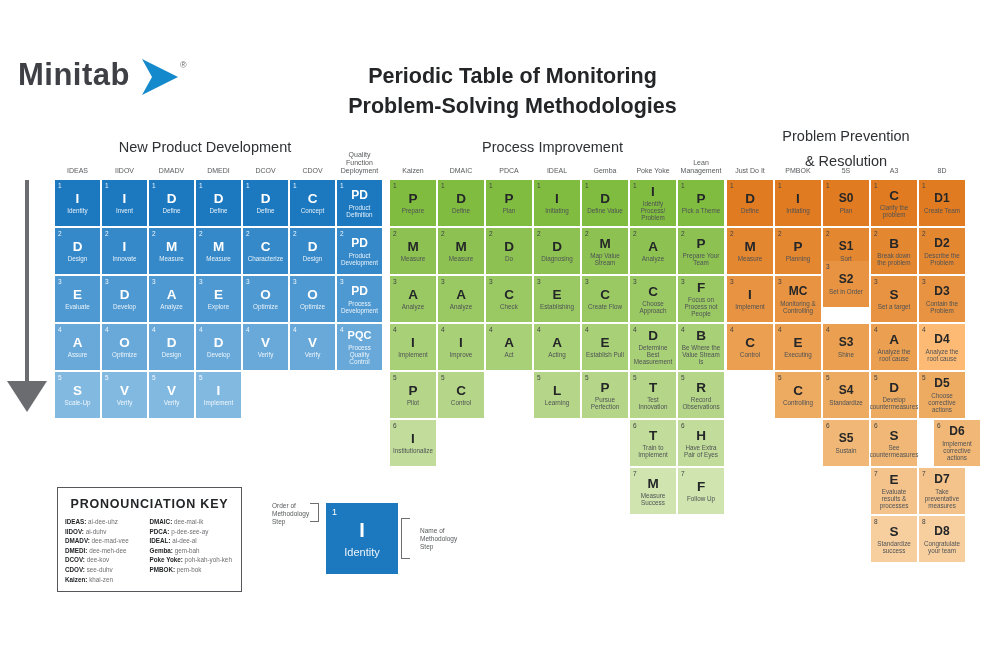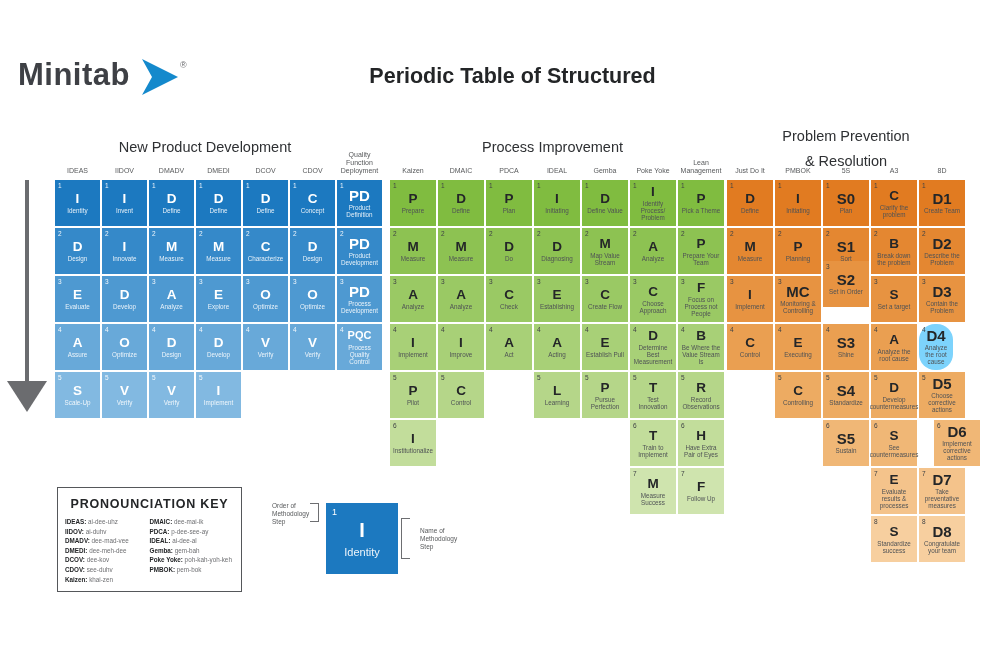--- a/index.html
+++ b/index.html
@@ -24,21 +24,21 @@
   
   .col-header { position:absolute; top:145px; height:33px; display:flex; align-items:flex-end;
     justify-content:center; text-align:center; font-size:7px; line-height:8px; color:#57595b; }
   .col-header span { display:block; width:100%; padding-bottom:3px; }
 
   
   .cell { position:absolute; display:flex; flex-direction:column; align-items:center;
     justify-content:center; text-align:center; }
   .cell .num { position:absolute; top:2px; left:3px; font-size:6.5px; font-weight:400; }
   .cell .sym { font-weight:700; font-size:13.5px; line-height:13px; }
-  .cell .sym.s2 { font-size:15px; }
+  .cell .sym.s2 { font-size:12px; }
   .cell .sym.s3 { font-size:11px; }
   .cell .name { margin-top:2px; font-size:6.3px; line-height:7px; padding:0 2px; }
   .cell.light .num { color:rgba(255,255,255,0.92); }
   .cell.light .sym { color:#ffffff; }
   .cell.light .name { color:rgba(255,255,255,0.88); }
   .cell.dark .num { color:#3f4245; }
   .cell.dark .sym { color:#242628; }
   .cell.dark .name { color:#4f5255; }
 
   
@@ -76,21 +76,22 @@
 
   <div class="logo">
     <span class="logo-text">Minitab</span>
     <svg class="logo-mark" viewBox="0 0 36 36">
       <polygon points="0,0 36,18 0,36 10,18" fill="#1489cc"></polygon>
     </svg>
     <span class="logo-reg">®</span>
   </div>
 
   <div class="main-title">
-    <span>Periodic Table of Structured</span><br>
+    <span>Periodic Table of Monitoring</span><br>
+    <span>Problem-Solving Methodologies</span>
   </div>
 
   <div class="section-title" style="left:55px; top:139px; width:300px;">New Product Development</div>
   <div class="section-title" style="left:420px; top:139px; width:265px;">Process Improvement</div>
   <div class="section-title" style="left:727px; top:124px; width:238px; line-height:25px;">
     <span>Problem Prevention</span>
     <span class="l2">&amp; Resolution</span>
   </div>
 
   <div class="flow-arrow-line"></div>
@@ -632,21 +633,21 @@
       <div class="cell dark" style="left: 919px; top: 228px; width: 46px; height: 46px; background: rgb(228, 135, 49);">
         <span class="num">2</span>
         <span class="sym s2">D2</span>
         <span class="name">Describe the Problem</span>
       </div>
       <div class="cell dark" style="left: 919px; top: 276px; width: 46px; height: 46px; background: rgb(231, 147, 65); text-align: center;">
         <span class="num">3</span>
         <span class="sym s2">D3</span>
         <span class="name">Contain the Problem</span>
       </div>
-      <div class="cell dark" style="left: 919px; top: 324px; width: 34px; height: 46px; background: #7dd3fc; border-radius: 16px;">
+      <div class="cell dark" style="left: 919px; top: 324px; width: 46px; height: 46px; background: #fdba74;">
         <span class="num">4</span>
         <span class="sym s2">D4</span>
         <span class="name">Analyze the root cause</span>
       </div>
       <div class="cell dark" style="left: 919px; top: 372px; width: 46px; height: 46px; background: rgb(237, 171, 98);">
         <span class="num">5</span>
         <span class="sym s2">D5</span>
         <span class="name">Choose corrective actions</span>
       </div>
       <div class="cell dark" style="left: 919px; top: 420px; width: 46px; height: 46px; background: rgb(240, 183, 118); margin-left: 15px;">

